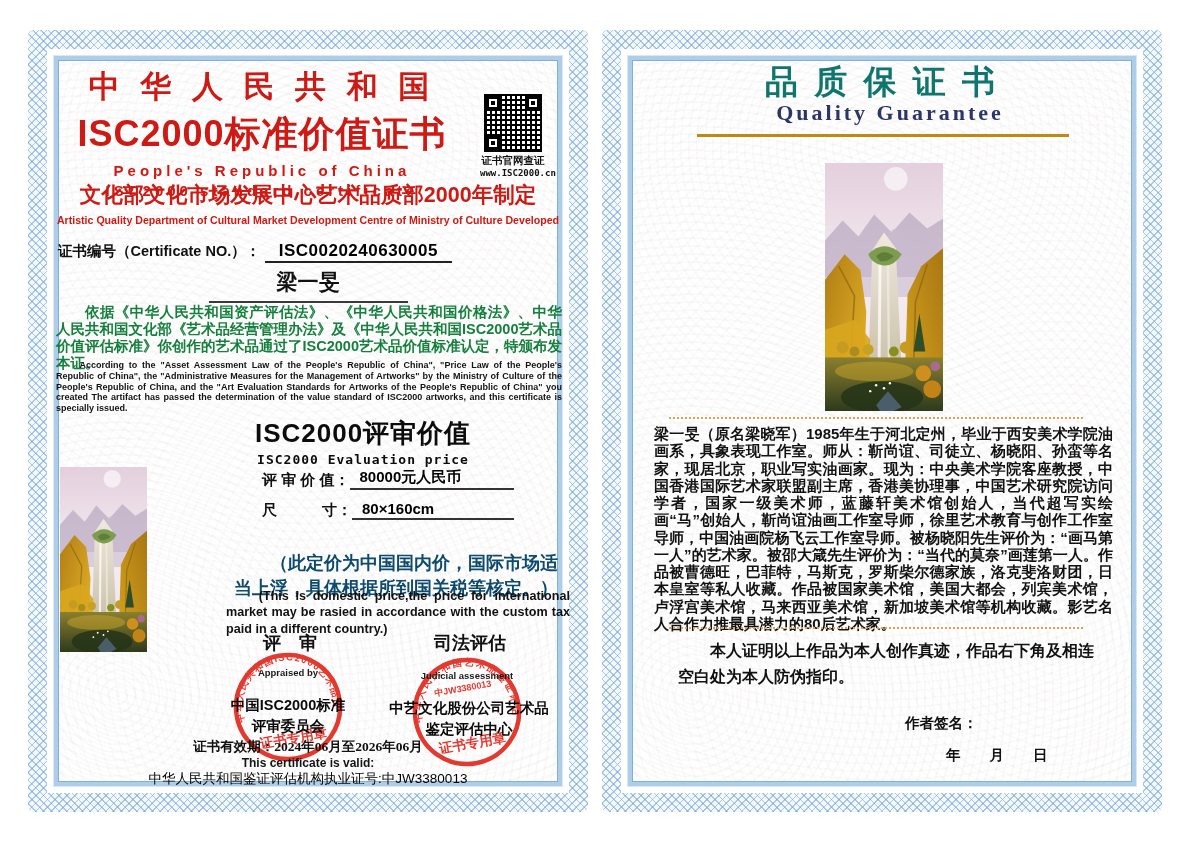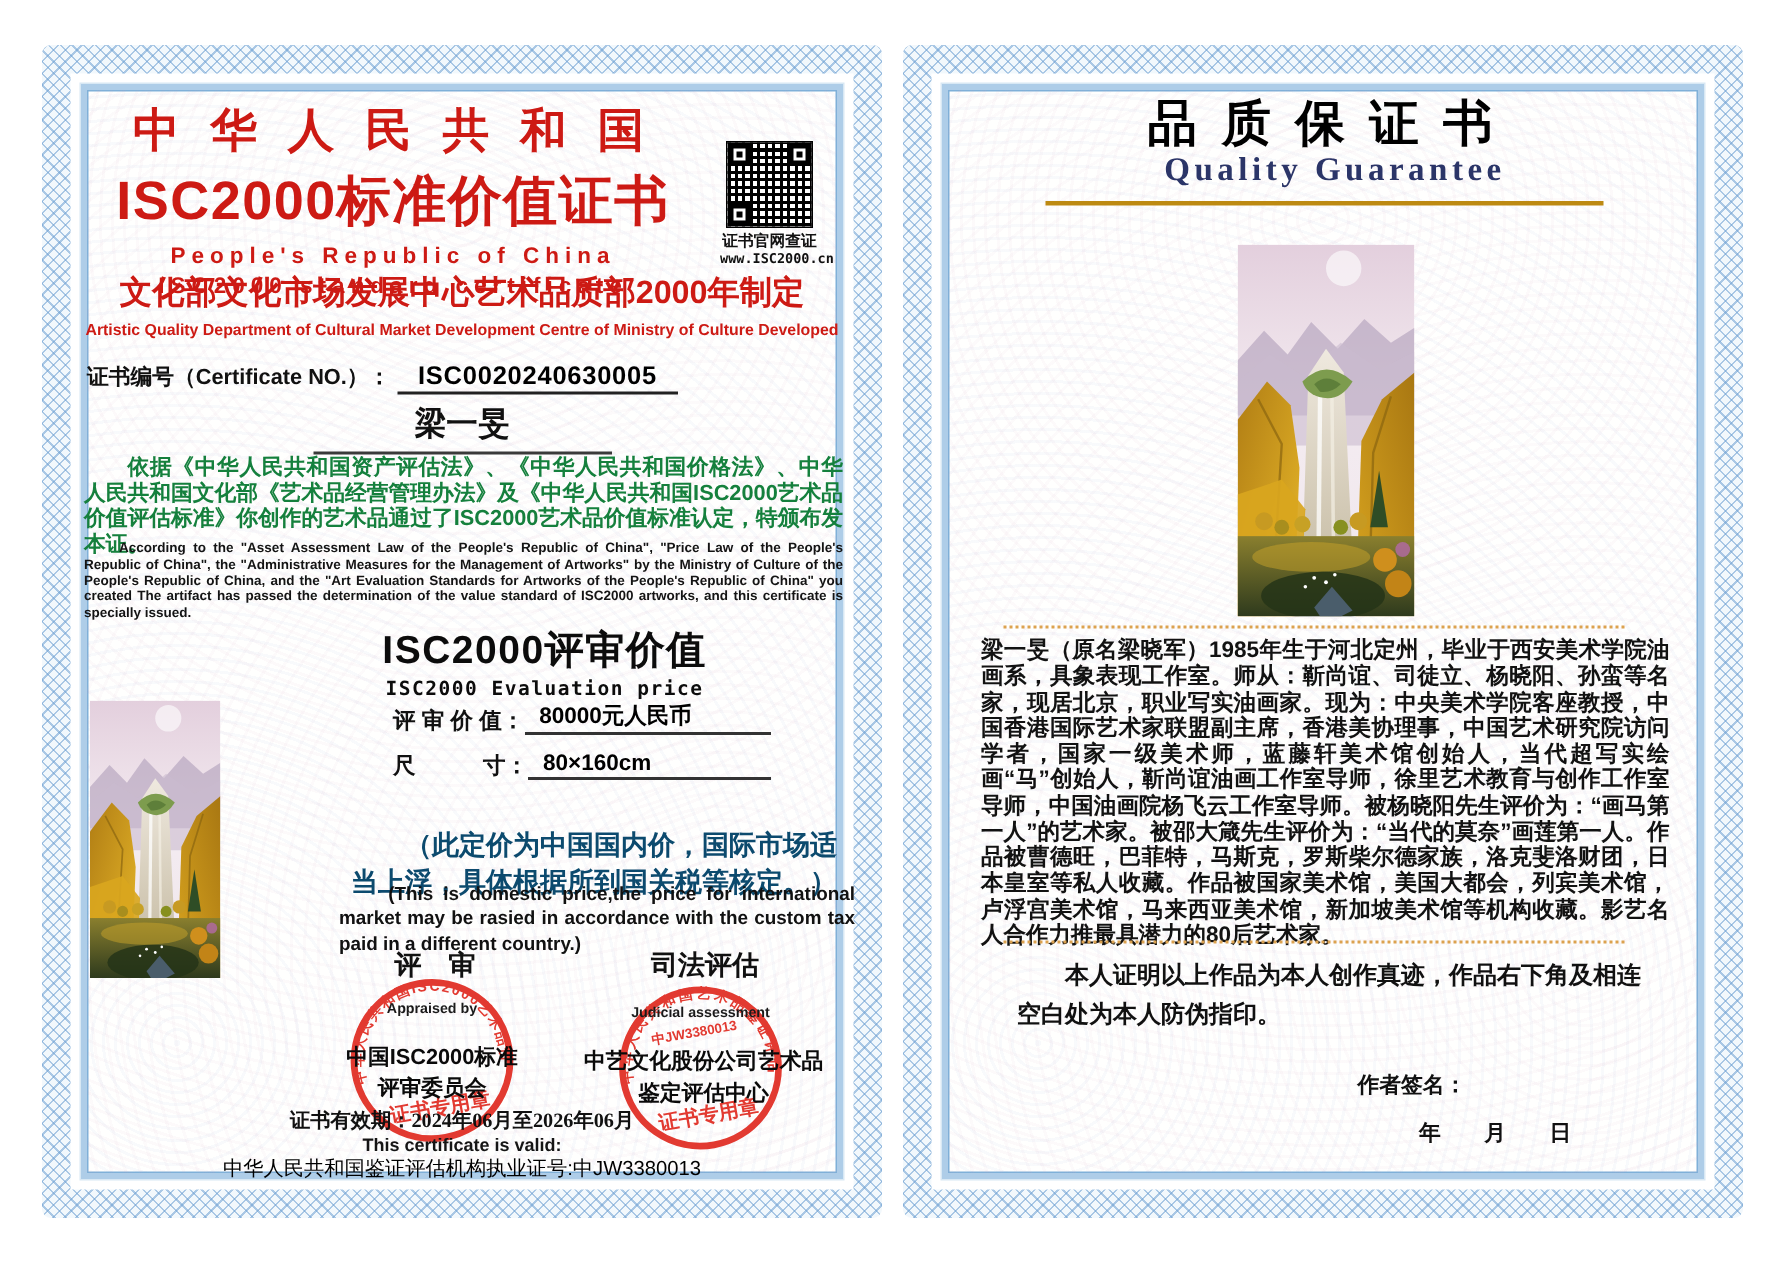--- a/index.html
+++ b/index.html
@@ -93,21 +93,21 @@
   .org { text-align:center; font-size:14.5px; font-weight:bold; color:#0a0a0a; line-height:1.45; z-index:3; }
   .org.lft { left:186px; top:665px; width:148px; }
   .org.rgt { left:360px; top:668px; width:162px; }
 
   .validity-cn { left:20px; top:708px; width:520px; text-align:center; font-size:13.5px; font-weight:bold;
                  color:#111; font-family:"Liberation Serif", serif; z-index:3; }
   .validity-en { left:20px; top:726px; width:520px; text-align:center; font-size:12px; font-weight:bold; color:#151515; z-index:3; }
   .license    { left:20px; top:740px; width:520px; text-align:center; font-size:13.5px; color:#000; z-index:3; }
 
   
-  .r-title-cn { left:30px; top:30px; width:500px; text-align:center; color:#000000;
+  .r-title-cn { left:30px; top:30px; width:500px; text-align:center; color:#0f766e;
                 font-family:"Liberation Serif", serif; font-size:33px; font-weight:bold; letter-spacing:4px; white-space:nowrap; }
   .r-title-en { left:30px; top:70px; width:500px; text-align:center; color:#2b3568;
                 font-family:"Liberation Serif", serif; font-size:22px; font-weight:bold; letter-spacing:3px; white-space:nowrap;padding-left:16px; }
   .gold-line { left:95px; top:104px; width:372px; height:3px; background:#bd8a12; }
   .dotted { width:414px; border-top:2px dotted #dca24f; }
   .dotted.d1 { left:67px; top:387px; } .dotted.d2 { left:67px; top:597px; }
   .bio { left:52px; top:395px; width:459px; font-size:15px; color:#121212; font-weight:600;
          line-height:1.15; text-align:justify; }
   .bio b { font-weight:bold; }
   .declaration { left:76px; top:608px; width:418px; font-size:16px; font-weight:bold; color:#111;

